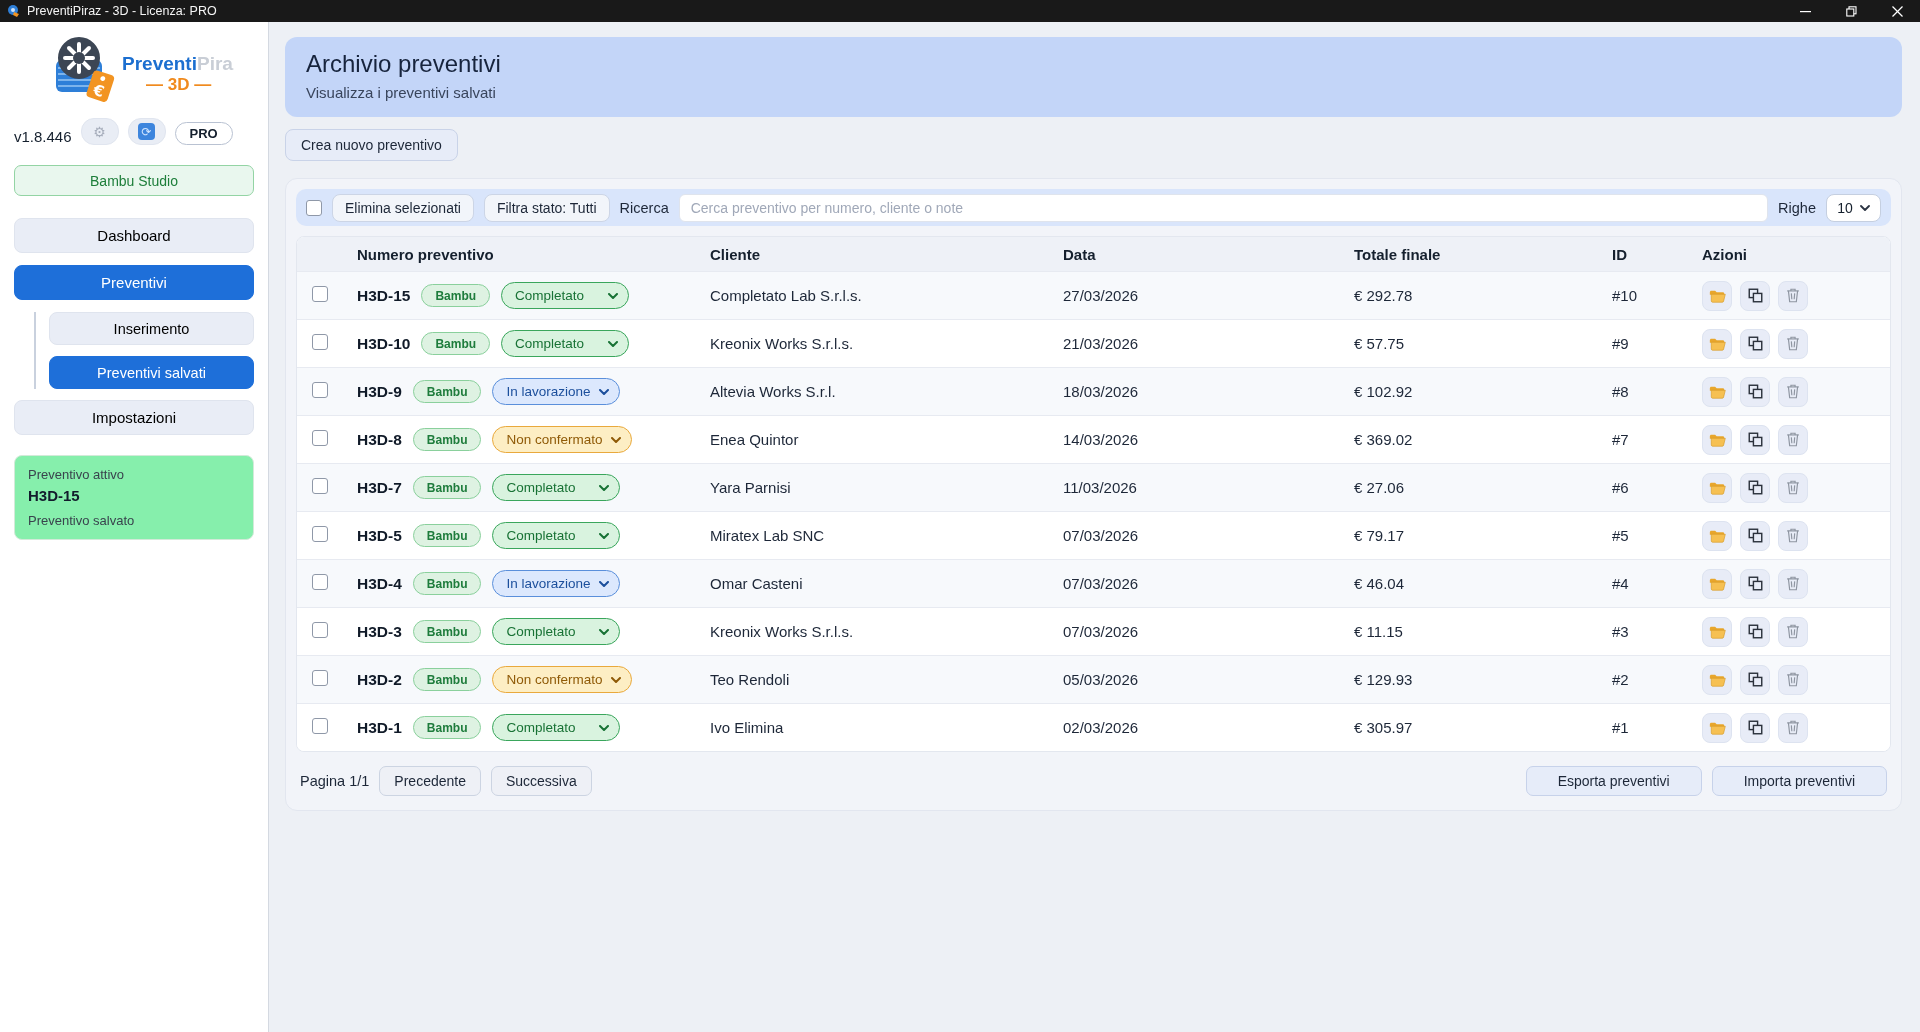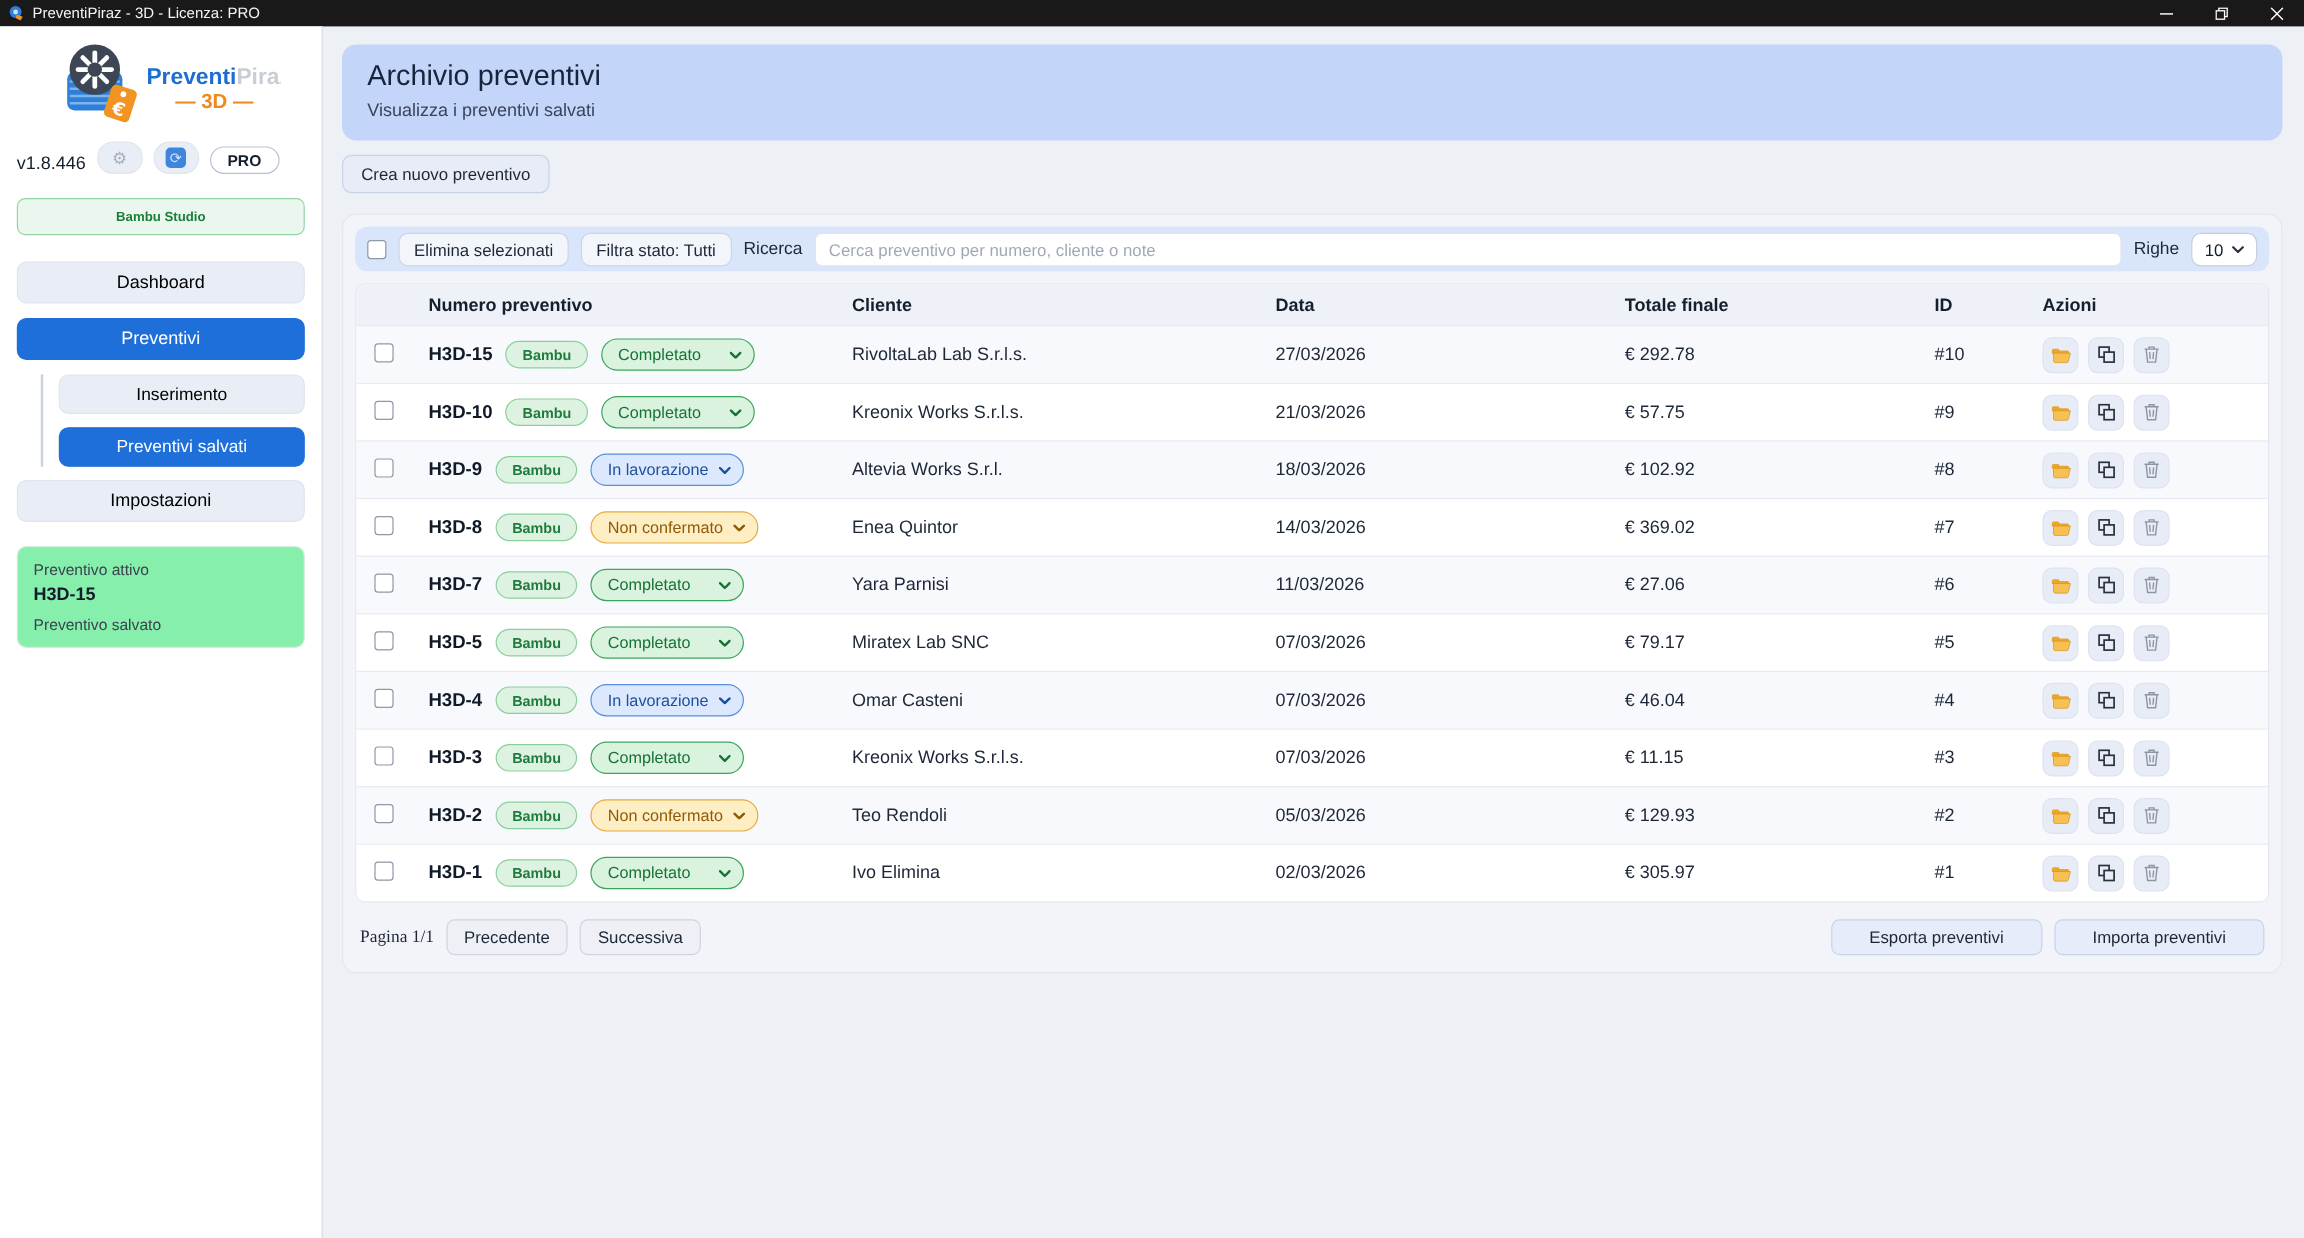--- a/index.html
+++ b/index.html
@@ -33,21 +33,21 @@
   }
   .gear-glyph{ font-size:14px; color:#a7aebc; line-height:1; }
   .sync-sq{ width:17px; height:17px; border-radius:4px; background:#3d85dd; color:#cfe4ff;
     display:flex; align-items:center; justify-content:center; font-size:12px; line-height:1; }
   .pro-pill{
     padding:3px 14px; border:1.5px solid #b9c2d2; border-radius:999px;
     font-weight:bold; font-size:13px; color:#15202e; background:#fff;
   }
   .bambu-btn{
     margin:20px 14px 0; height:31px; border-radius:7px; background:#e9f7ee;
-    border:1px solid #93d4a4; color:#1d7e3a; font-weight:bold; font-size:11px;
+    border:1px solid #93d4a4; color:#1d7e3a; font-weight:normal; font-size:14px;
     display:flex; align-items:center; justify-content:center; cursor:pointer;
   }
   .nav{ margin-top:22px; }
   .nav-btn{
     display:flex; align-items:center; justify-content:center;
     margin:0 14px 12px; height:35px; border-radius:8px;
     background:#e9edf6; border:1px solid #dfe4ee; color:#000000;
     font-size:15px; cursor:pointer;
   }
   .nav-btn.active{ background:#1e6fd9; border-color:#1e6fd9; color:#fff; }
@@ -134,21 +134,21 @@
   .status svg{ flex-shrink:0; }
   .st-completato{ background:#d9f3df; border-color:#3aa65c; color:#187235; }
   .st-lavorazione{ background:#dce8fd; border-color:#5a8fdb; color:#1c4f9c; }
   .st-nonconfermato{ background:#fdeec4; border-color:#e9a93c; color:#8f5a07; }
   .act-btn{
     width:30px; height:30px; border-radius:8px; background:#e8ecf7; border:1px solid #dde3f0;
     display:flex; align-items:center; justify-content:center; cursor:pointer; padding:0;
   }
   
   .pager{ display:flex; align-items:center; gap:10px; margin-top:14px; padding:0 4px; }
-  .pager-label{ font-size:14.5px; color:#1d2738;font-family:Liberation Serif, serif; }
+  .pager-label{ font-size:14.5px; color:#1d2738; }
   .pg-btn{
     padding:6px 14px; background:#eef0f6; border:1px solid #ccd4e2; border-radius:7px;
     font-size:14px; color:#1d2738; cursor:pointer;
   }
   .pg-spacer{ flex:1; }
   .io-btn{
     padding:6px 31px; background:#e6ecf9; border:1px solid #c7d2ea; border-radius:7px;
     font-size:14px; color:#1d2738; cursor:pointer;
   }
 </style>
@@ -289,21 +289,21 @@
     <div class="cell c-num">
       <span class="num-code">H3D-15</span>
       <span class="badge-bambu">Bambu</span>
       <span class="status st-completato">
         <span>Completato</span>
         <svg width="10" height="6" viewBox="0 0 10 6" fill="none" stroke="currentColor" stroke-width="2" stroke-linecap="round" stroke-linejoin="round">
                     <path d="M1 1 L5 5 L9 1"></path>
                   </svg>
       </span>
     </div>
-    <div class="cell c-cliente">RivoltaLab Lab S.r.l.s.</div>
+    <div class="cell c-cliente">Completato Lab S.r.l.s.</div>
     <div class="cell c-data">27/03/2026</div>
     <div class="cell c-totale">€ 292.78</div>
     <div class="cell c-id">#10</div>
     <div class="cell c-azioni">
       <button class="act-btn">
         <svg width="17" height="14" viewBox="0 0 20 16">
           <path d="M1 3.5c0-1 .8-1.8 1.8-1.8h4.4l1.8 1.8h7.2c1 0 1.8.8 1.8 1.8v1.2H1z" fill="#e8a62c"></path>
           <path d="M2.6 6h16.6l-2 8.1c-.2.8-.9 1.3-1.7 1.3H4.4c-.8 0-1.5-.5-1.7-1.3z" fill="#f6c052" stroke="#d3941f" stroke-width="0.7"></path>
         </svg>
       </button>

